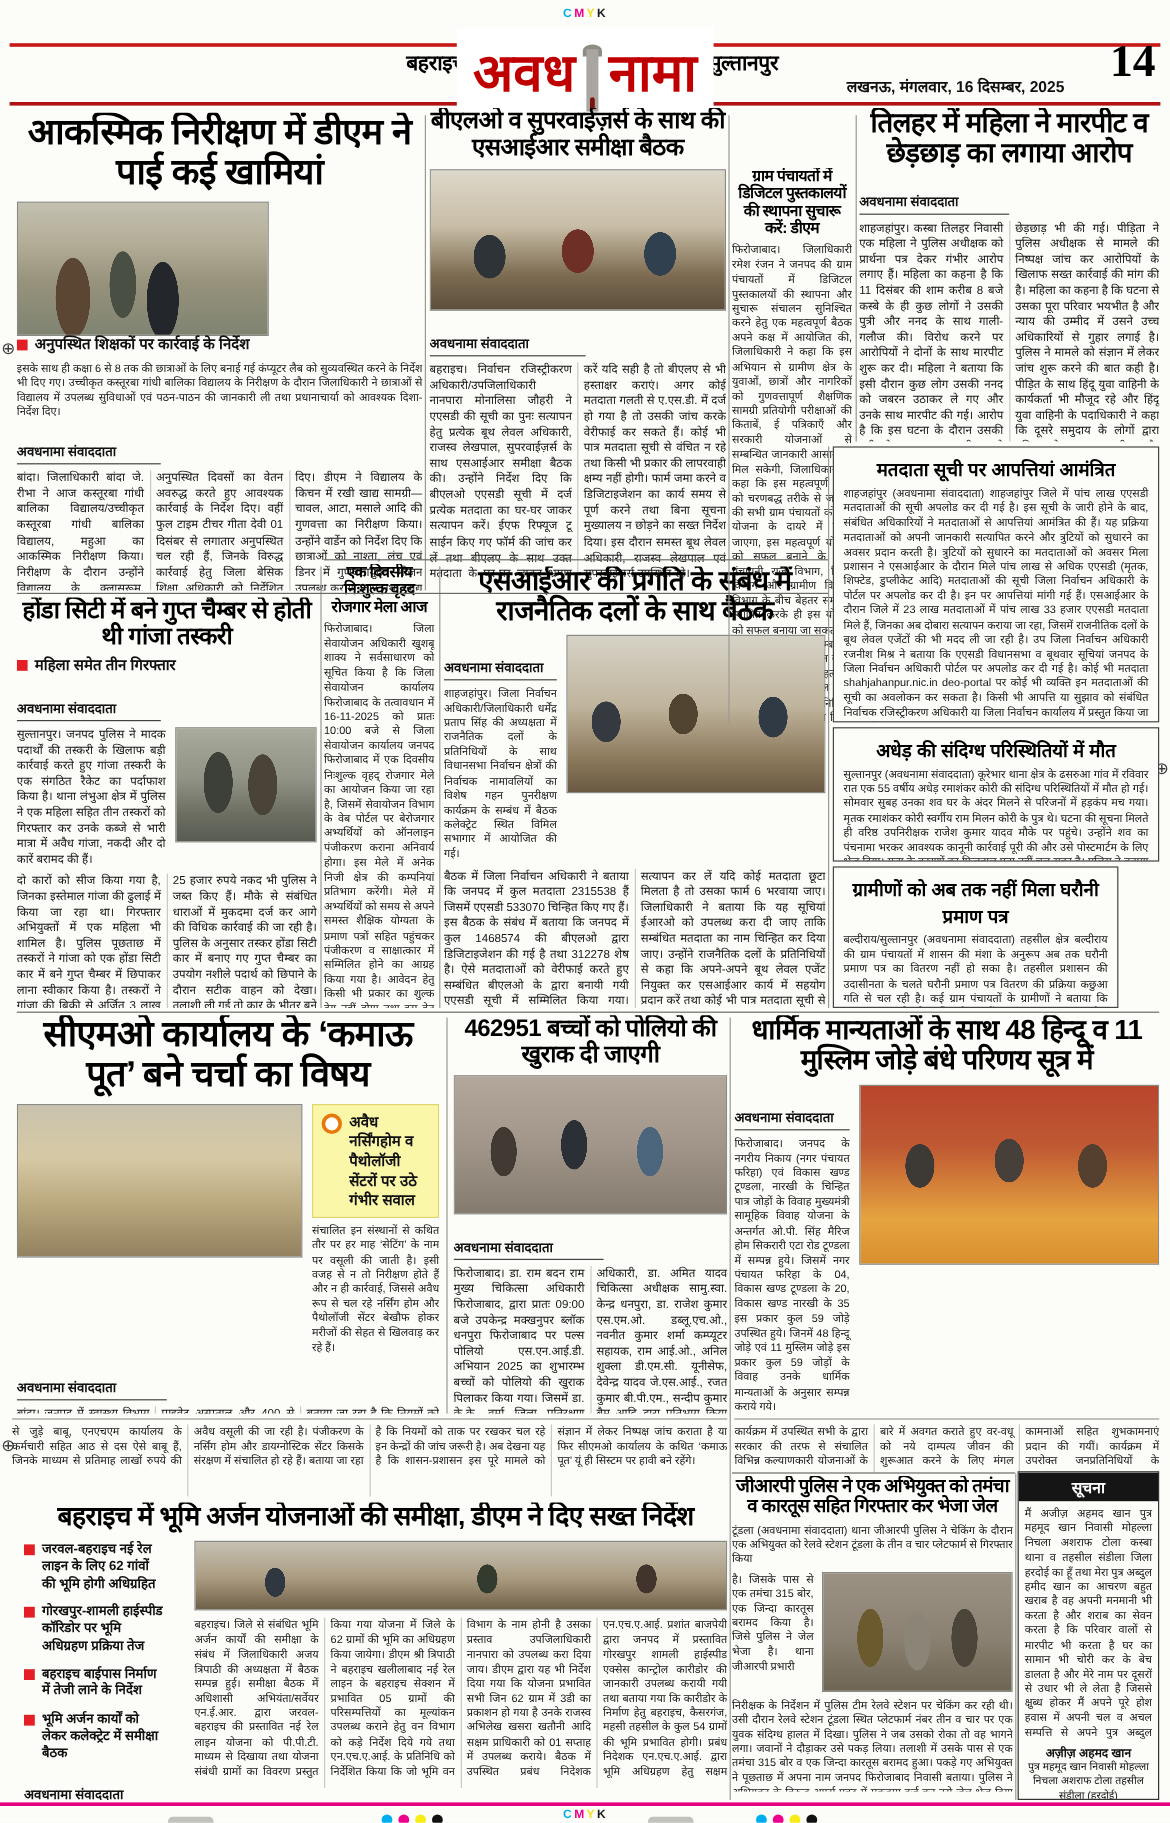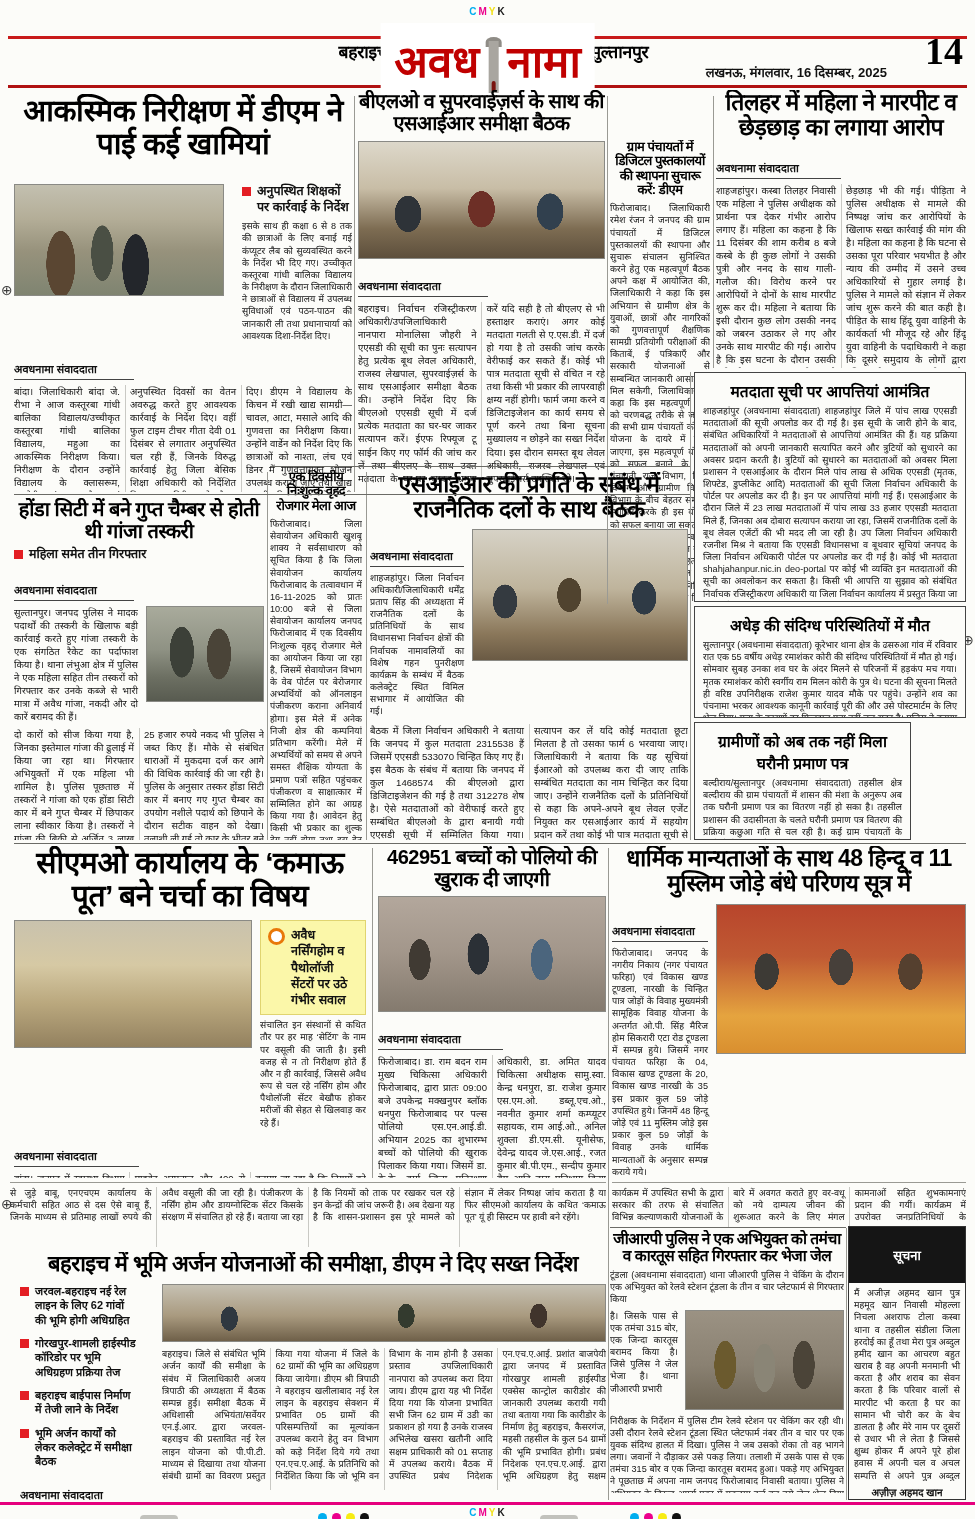--- a/index.html
+++ b/index.html
@@ -46,21 +46,21 @@
   #mh-logo{position:absolute;left:50%;top:-16px;transform:translateX(-50%);background:#fff;padding:2px 14px;display:flex;align-items:flex-end;gap:2px;height:72px;box-sizing:border-box;}
   .logo-word{font-size:44px;font-weight:800;color:#c00000;line-height:1.4;}
   #mh-monument{width:24px;height:52px;position:relative;}
   #mh-monument .tower{position:absolute;left:7px;top:0;width:10px;height:52px;background:#a9a6a0;}
   #mh-monument .dome{position:absolute;left:4px;top:-4px;width:16px;height:10px;background:#8f8c86;border-radius:50% 50% 0 0;}
   #mh-monument .door{position:absolute;left:10px;bottom:2px;width:4px;height:10px;background:#7a1410;border-radius:2px 2px 0 0;}
   #mh-date{margin-left:auto;font-weight:800;font-size:13px;padding-right:80px;}
   #mh-page{position:absolute;right:4px;top:-10px;font-family:"Liberation Serif","DejaVu Serif",serif;font-size:38px;font-weight:bold;color:#000;}
   .alert-box{background:#fbf7a9;border:1px solid #e0d470;padding:6px 7px;display:flex;gap:6px;font-weight:800;font-size:12.5px;line-height:1.3;}
   .alert-ring{flex:0 0 auto;width:11px;height:11px;border:3px solid #e8780a;border-radius:50%;margin-top:1px;background:#fff;}
-  .notice-hd{background:#151515;color:#fff;text-align:center;font-weight:800;font-size:13px;padding:19px 0;}
+  .notice-hd{background:#151515;color:#fff;text-align:center;font-weight:800;font-size:13px;padding:3px 0;}
   .sig{font-weight:800;text-align:center;font-size:10px;margin-top:4px;}
   .sig-sub{text-align:center;font-size:8.8px;line-height:1.35;}
 </style>
 </head>
 <body>
 
 <div id="paper">
 
   <div style="position:absolute;left:0;right:0;top:6px;display:flex;justify-content:center;">
     <div class="cmyk-line">
@@ -85,21 +85,21 @@
           <span class="door"></span>
         </span>
       <span class="logo-word">नामा</span>
     </div>
     <div id="mh-date">लखनऊ, मंगलवार, 16 दिसम्बर, 2025</div>
     <div id="mh-page">14</div>
   </div>
 
   <div class="art" style="left:14px;top:94px;width:338px;height:398px;">
     <div class="hl hl-xl">आकस्मिक निरीक्षण में डीएम ने पाई कई खामियां</div>
-    <div style="display:flex;gap:18px;margin-top:24px;">
+    <div style="display:flex;gap:0;margin-top:8px;flex-direction:column;">
       <div class="photo ph-walk" style="width:210px;height:112px;flex:0 0 auto;"></div>
       <div style="flex:1;">
         <div class="subhead">
             <span class="red-sq"></span>
             <span>अनुपस्थित शिक्षकों पर कार्रवाई के निर्देश</span>
           </div>
         <div class="bt-sm" style="margin-top:5px;">इसके साथ ही कक्षा 6 से 8 तक की छात्राओं के लिए बनाई गई कंप्यूटर लैब को सुव्यवस्थित करने के निर्देश भी दिए गए। उच्चीकृत कस्तूरबा गांधी बालिका विद्यालय के निरीक्षण के दौरान जिलाधिकारी ने छात्राओं से विद्यालय में उपलब्ध सुविधाओं एवं पठन-पाठन की जानकारी ली तथा प्रधानाचार्या को आवश्यक दिशा-निर्देश दिए।</div>
       </div>
     </div>
     <div class="byline" style="width:120px;">अवधनामा संवाददाता</div>
@@ -158,21 +158,21 @@
   <div class="art boxed" style="left:694px;top:372px;width:272px;height:230px;">
     <div class="box-hl">मतदाता सूची पर आपत्तियां आमंत्रित</div>
     <div class="bt-sm">शाहजहांपुर (अवधनामा संवाददाता) शाहजहांपुर जिले में पांच लाख एएसडी मतदाताओं की सूची अपलोड कर दी गई है। इस सूची के जारी होने के बाद, संबंधित अधिकारियों ने मतदाताओं से आपत्तियां आमंत्रित की हैं। यह प्रक्रिया मतदाताओं को अपनी जानकारी सत्यापित करने और त्रुटियों को सुधारने का अवसर प्रदान करती है। त्रुटियों को सुधारने का मतदाताओं को अवसर मिला प्रशासन ने एसआईआर के दौरान मिले पांच लाख से अधिक एएसडी (मृतक, शिफ्टेड, डुप्लीकेट आदि) मतदाताओं की सूची जिला निर्वाचन अधिकारी के पोर्टल पर अपलोड कर दी है। इन पर आपत्तियां मांगी गई हैं। एसआईआर के दौरान जिले में 23 लाख मतदाताओं में पांच लाख 33 हजार एएसडी मतदाता मिले हैं, जिनका अब दोबारा सत्यापन कराया जा रहा, जिसमें राजनीतिक दलों के बूथ लेवल एजेंटों की भी मदद ली जा रही है। उप जिला निर्वाचन अधिकारी रजनीश मिश्र ने बताया कि एएसडी विधानसभा व बूथवार सूचियां जनपद के जिला निर्वाचन अधिकारी पोर्टल पर अपलोड कर दी गई है। कोई भी मतदाता shahjahanpur.nic.in deo-portal पर कोई भी व्यक्ति इन मतदाताओं की सूची का अवलोकन कर सकता है। किसी भी आपत्ति या सुझाव को संबंधित निर्वाचक रजिस्ट्रीकरण अधिकारी या जिला निर्वाचन कार्यालय में प्रस्तुत किया जा सकता है।</div>
   </div>
 
   <div class="art boxed" style="left:694px;top:606px;width:272px;height:112px;">
     <div class="box-hl">अधेड़ की संदिग्ध परिस्थितियों में मौत</div>
     <div class="bt-sm">सुल्तानपुर (अवधनामा संवाददाता) कूरेभार थाना क्षेत्र के ढसरुआ गांव में रविवार रात एक 55 वर्षीय अधेड़ रमाशंकर कोरी की संदिग्ध परिस्थितियों में मौत हो गई। सोमवार सुबह उनका शव घर के अंदर मिलने से परिजनों में हड़कंप मच गया। मृतक रमाशंकर कोरी स्वर्गीय राम मिलन कोरी के पुत्र थे। घटना की सूचना मिलते ही वरिष्ठ उपनिरीक्षक राजेश कुमार यादव मौके पर पहुंचे। उन्होंने शव का पंचनामा भरकर आवश्यक कानूनी कार्रवाई पूरी की और उसे पोस्टमार्टम के लिए भेज दिया। मृत्यु के कारणों का फिलहाल पता नहीं चल सका है। पुलिस ने बताया कि मौत की सही वजह पोस्टमॉर्टम रिपोर्ट आने के बाद ही स्पष्ट हो पाएगी। मामले की जांच जारी है।</div>
   </div>
 
-  <div class="art boxed" style="left:694px;top:722px;width:217px;height:118px;">
+  <div class="art boxed" style="left:694px;top:722px;width:238px;height:118px;">
     <div class="box-hl">ग्रामीणों को अब तक नहीं मिला घरौनी प्रमाण पत्र</div>
     <div class="bt-sm">बल्दीराय/सुल्तानपुर (अवधनामा संवाददाता) तहसील क्षेत्र बल्दीराय की ग्राम पंचायतों में शासन की मंशा के अनुरूप अब तक घरौनी प्रमाण पत्र का वितरण नहीं हो सका है। तहसील प्रशासन की उदासीनता के चलते घरौनी प्रमाण पत्र वितरण की प्रक्रिया कछुआ गति से चल रही है। कई ग्राम पंचायतों के ग्रामीणों ने बताया कि लगभग एक वर्ष पूर्व संबंधित लेखपालों द्वारा गांव-गांव जाकर प्रत्येक मकान का सर्वे किया गया था तथा मकान स्वामियों के नाम घरौनी दर्ज की गई थी, लेकिन एक वर्ष बीत जाने के बावजूद अब तक उन्हें घरौनी प्रमाण पत्र उपलब्ध नहीं कराए गए। ग्रामीणों का कहना है कि कुछ ग्राम पंचायतों में केवल दो-चार घरौनी प्रमाण पत्र वितरित कर औपचारिकता पूरी कर ली गई, जिससे ग्रामीणों में भ्रम और असंतोष का माहौल बना हुआ है।</div>
   </div>
 
   <div class="art" style="left:14px;top:846px;width:352px;height:332px;">
     <div class="hl hl-xl">सीएमओ कार्यालय के ‘कमाऊ पूत’ बने चर्चा का विषय</div>
     <div style="display:flex;gap:8px;margin-top:8px;">
       <div class="photo ph-building" style="width:238px;height:128px;flex:0 0 auto;"></div>
       <div style="flex:1;">
         <div class="alert-box">

